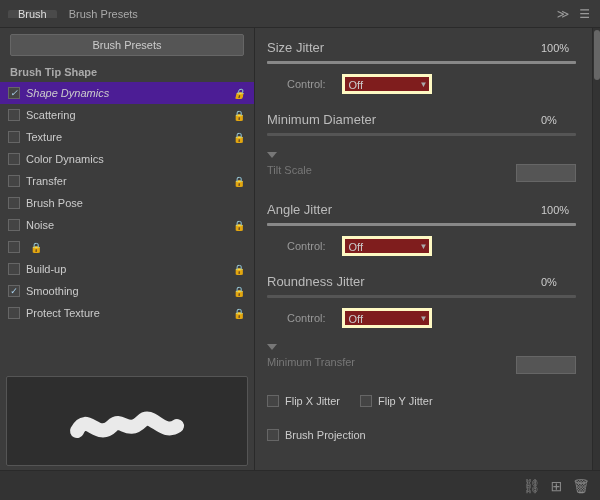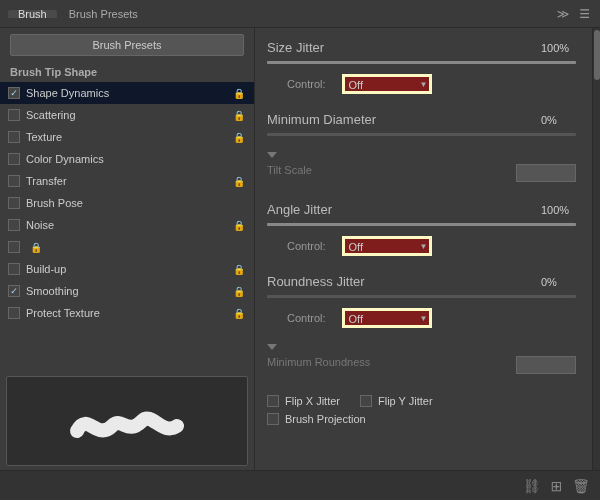--- a/index.html
+++ b/index.html
@@ -89,21 +89,22 @@
     }
     .brush-item {
       display: flex;
       align-items: center;
       padding: 2px 8px;
       height: 22px;
       cursor: pointer;
       position: relative;
     }
     .brush-item.active {
-      background: #0f172a;
+      background: #4c1d95;
+      font-style: italic;
     }
     .checkbox {
       width: 12px;
       height: 12px;
       border: 1px solid #666;
       background: #444;
       margin-right: 6px;
       display: flex;
       align-items: center;
       justify-content: center;
@@ -450,27 +451,27 @@
                 <option>Off</option>
               </select>
               <span class="select-arrow">▼</span>
             </div>
           </div>
         </div>
 
         <div class="right-content" style="padding-top:0;">
           <div class="triangle-down"></div>
           <div class="tilt-scale-row">
-            <span class="tilt-label">Minimum Roundness</span>
+            <span class="tilt-label">Minimum Transfer</span>
             <input class="input-field" type="text" value="" style="">
           </div>
         </div>
 
         <div class="right-content" style="padding-top:6px;">
-          <div style="display:flex; gap:20px; margin-bottom:0;">
+          <div style="display:flex; gap:20px; margin-bottom:16px;">
             <div class="checkbox-row">
               <div class="small-checkbox"></div>
               <span>Flip X Jitter</span>
             </div>
             <div class="checkbox-row">
               <div class="small-checkbox"></div>
               <span>Flip Y Jitter</span>
             </div>
           </div>
           <div class="checkbox-row">

